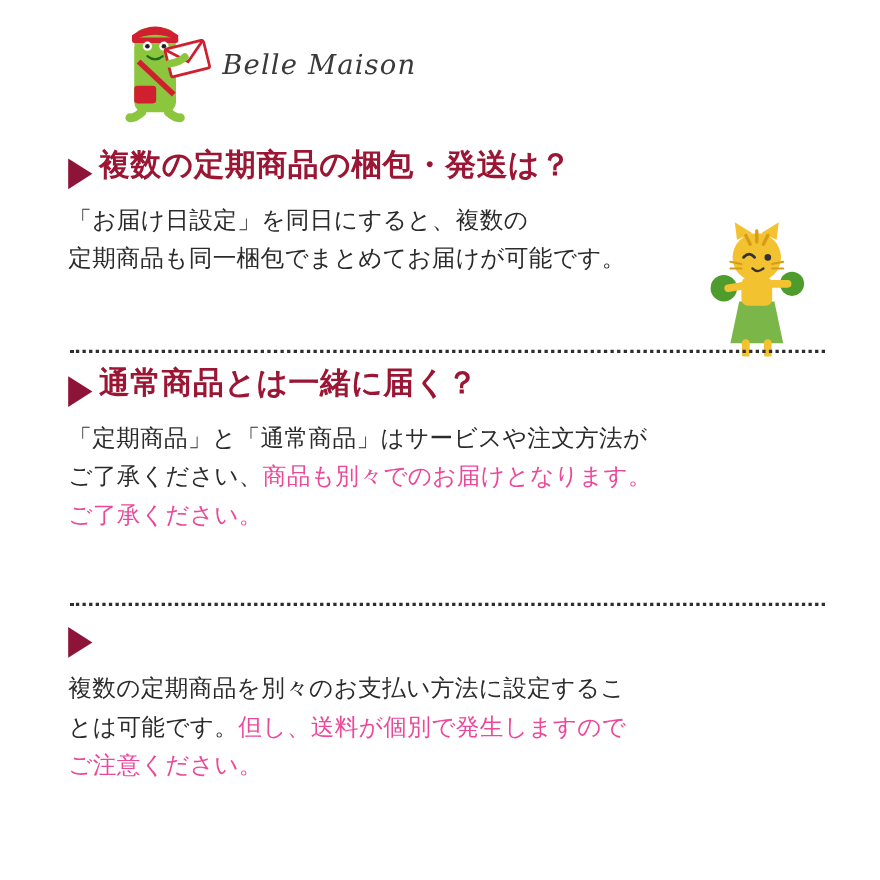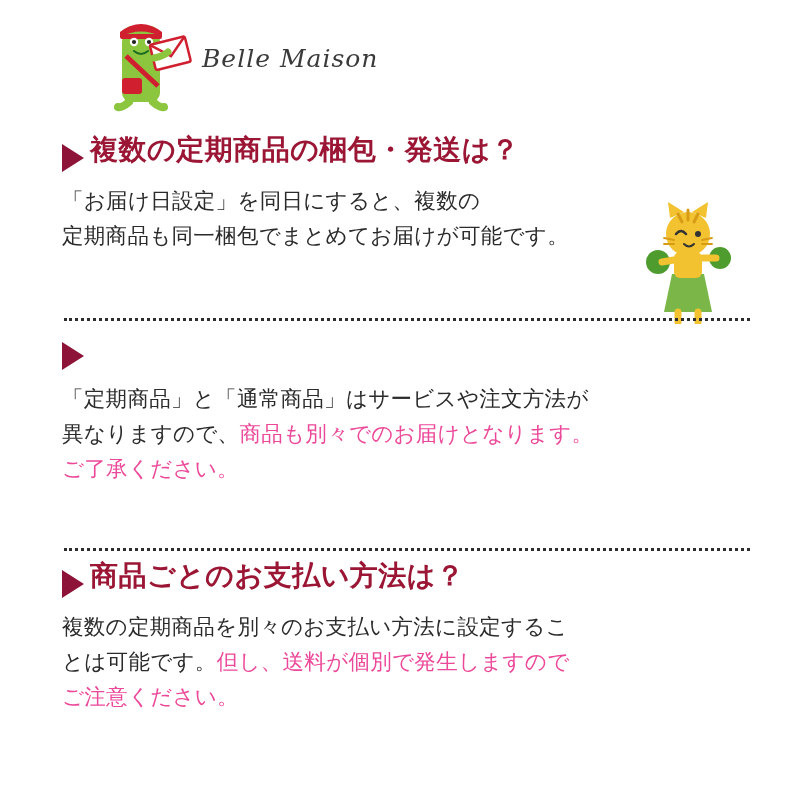--- a/index.html
+++ b/index.html
@@ -201,34 +201,34 @@
       <span class="a-line">「お届け日設定」を同日にすると、複数の</span>
       <span class="a-line">定期商品も同一梱包でまとめてお届けが可能です。</span>
     </div>
   </div>
 
   <div class="sep sep1"></div>
 
   <div class="qa block2">
     <div class="q-row">
       <div class="tri"></div>
+      <div class="q-text">通常商品とは一緒に届く？</div>
     </div>
     <div class="a-text">
       <span class="a-line">「定期商品」と「通常商品」はサービスや注文方法が</span>
-      <span class="a-line"><span>異なりますので、</span><span class="em">商品も別々でのお届けとなります。</span></span>
+      <span class="a-line"><span>ご了承ください、</span><span class="em">商品も別々でのお届けとなります。</span></span>
       <span class="a-line em">ご了承ください。</span>
     </div>
   </div>
 
   <div class="sep sep2"></div>
 
   <div class="qa block3">
     <div class="q-row">
       <div class="tri"></div>
-      <div class="q-text">商品ごとのお支払い方法は？</div>
     </div>
     <div class="a-text">
       <span class="a-line">複数の定期商品を別々のお支払い方法に設定するこ</span>
       <span class="a-line"><span>とは可能です。</span><span class="em">但し、送料が個別で発生しますので</span></span>
       <span class="a-line em">ご注意ください。</span>
     </div>
   </div>
 
 </div>
 

